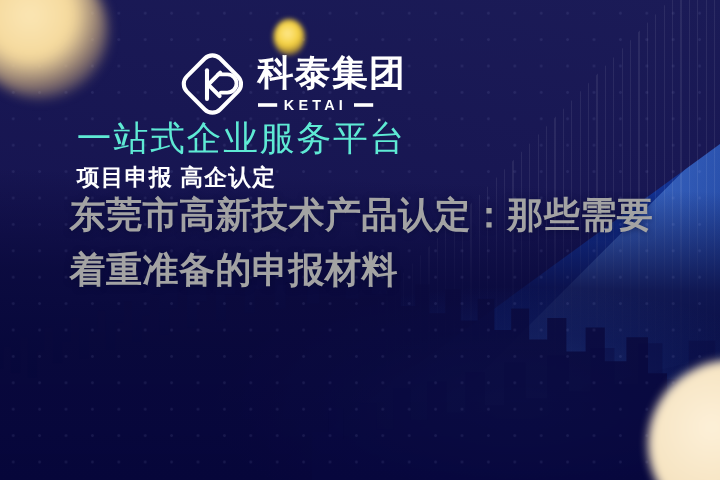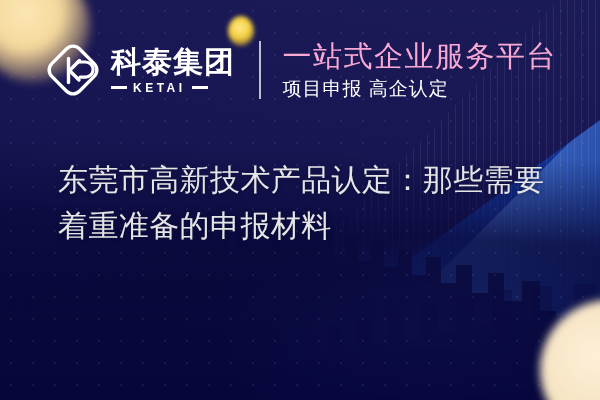--- a/index.html
+++ b/index.html
@@ -138,25 +138,26 @@
     top: 300px;
     width: 140px;
     height: 140px;
     background: radial-gradient(circle at 38% 40%, #fdf0d8 0%, #f6e4c2 46%, #eedcb8 66%, rgba(220,200,170,0.35) 82%, rgba(90,120,200,0) 100%);
     filter: blur(4px);
   }
 
   
   .header-row {
     position: absolute;
-    left: 44px;
+    left: 64px;
     top: 41px;
     display: flex;
-    align-items: flex-start;
+    align-items: flex-end;
     height: 72px;
+    flex-direction: column;
   }
 
   .logo-block {
     display: flex;
     align-items: center;
   }
   .logo-mark {
     width: 58px;
     height: 58px;
     flex: 0 0 58px;
@@ -203,46 +204,46 @@
     margin: 0 22px 0 24px;
     flex: 0 0 1.5px;
   }
 
   .slogan-block {
     display: flex;
     flex-direction: column;
     justify-content: center;
   }
   .slogan-main {
-    color: #f9a8d4;
+    color: #5eead4;
     font-size: 29px;
     font-weight: 400;
     letter-spacing: 1.5px;
     line-height: 1.08;
     white-space: nowrap;
   }
   .slogan-sub {
     color: #ffffff;
     font-size: 19px;
-    font-weight: 400;
+    font-weight: 700;
     letter-spacing: 1px;
     line-height: 1.1;
     margin-top: 7px;
     white-space: nowrap;
   }
 
   
   .headline {
     position: absolute;
     left: 58px;
     top: 157px;
     width: 500px;
-    color: #e5e5e5;
+    color: #a3a3a3;
     font-size: 30px;
-    font-weight: 400;
+    font-weight: 700;
     line-height: 1.52;
     letter-spacing: 0.4px;
     text-shadow: 0 1px 5px rgba(5,10,45,0.55);
   }
 </style>
 </head>
 <body>
 
 <div id="banner">
 

